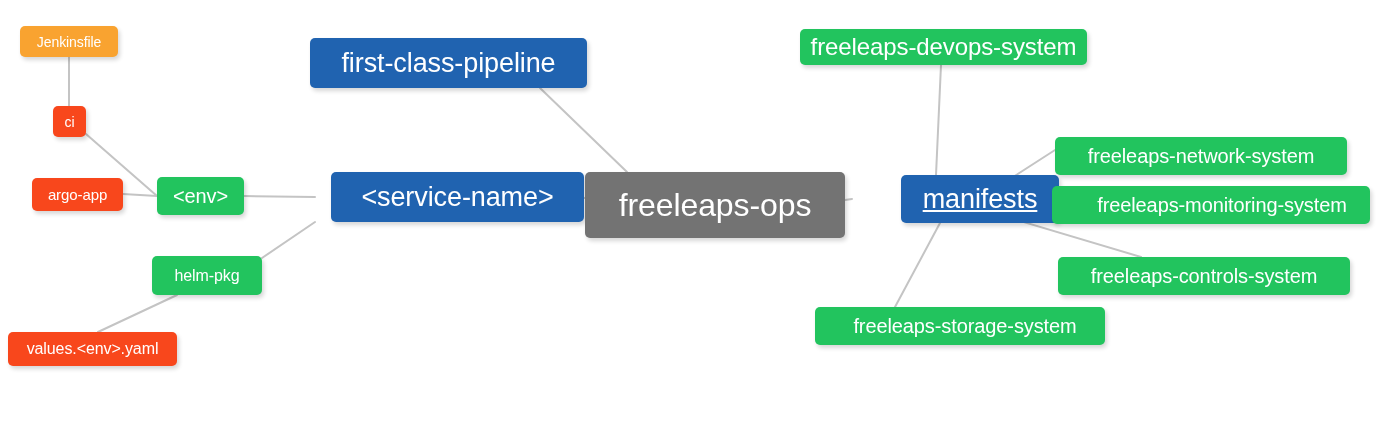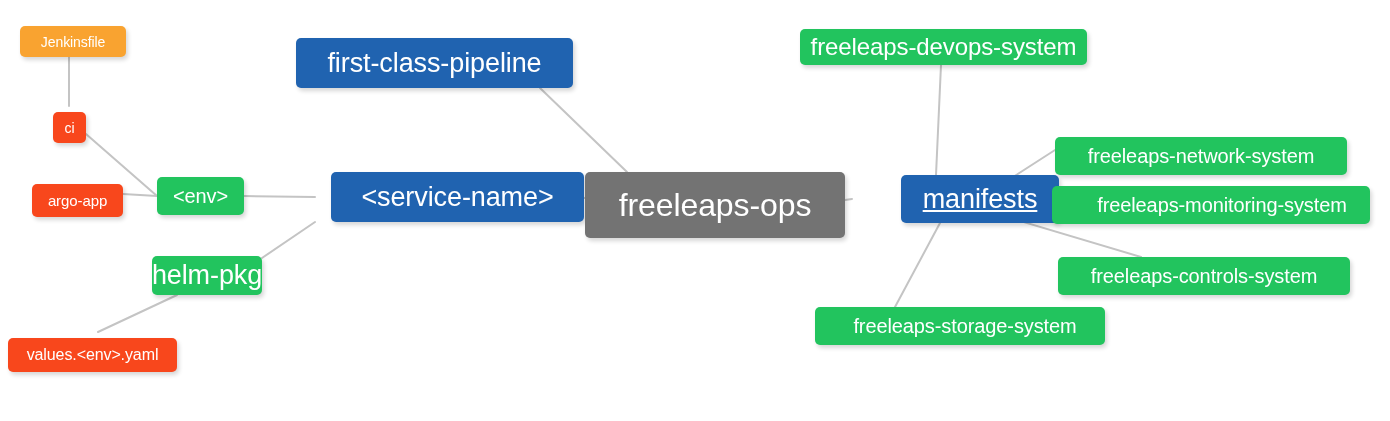--- a/index.html
+++ b/index.html
@@ -36,21 +36,21 @@
     white-space: nowrap;
     letter-spacing: -0.1px;
     box-shadow: 2px 3px 4px rgba(0,0,0,0.16);
     padding: 0 10px;
     line-height: 1;
   }
   .n-root   { background: #737373; }
   .n-blue   { background: #2063b0; }
   .n-green  { background: #22c45e; }
   .n-orange { background: #f9a330; }
-  .n-red    { background: #f8471c; margin-top: 6px; }
+  .n-red    { background: #f8471c; }
 </style>
 </head>
 <body>
 
 <div id="mindmap">
   <svg id="edges" viewBox="0 0 1390 421" xmlns="http://www.w3.org/2000/svg">
       <line x1="69" y1="57" x2="69" y2="106" stroke="#c4c4c4" stroke-width="2" stroke-linecap="round"></line>
       <line x1="86" y1="134" x2="157" y2="196" stroke="#c4c4c4" stroke-width="2" stroke-linecap="round"></line>
       <line x1="123" y1="194" x2="157" y2="196" stroke="#c4c4c4" stroke-width="2" stroke-linecap="round"></line>
       <line x1="244" y1="196" x2="315" y2="197" stroke="#c4c4c4" stroke-width="2" stroke-linecap="round"></line>
@@ -58,27 +58,27 @@
       <line x1="177" y1="295" x2="98" y2="332" stroke="#c4c4c4" stroke-width="2" stroke-linecap="round"></line>
       <line x1="568" y1="197" x2="585" y2="198" stroke="#c4c4c4" stroke-width="2" stroke-linecap="round"></line>
       <line x1="540" y1="88" x2="627" y2="172" stroke="#c4c4c4" stroke-width="2" stroke-linecap="round"></line>
       <line x1="845" y1="200" x2="852" y2="199" stroke="#c4c4c4" stroke-width="2" stroke-linecap="round"></line>
       <line x1="936" y1="175" x2="941" y2="65" stroke="#c4c4c4" stroke-width="2" stroke-linecap="round"></line>
       <line x1="1010" y1="179" x2="1055" y2="150" stroke="#c4c4c4" stroke-width="2" stroke-linecap="round"></line>
       <line x1="1010" y1="200" x2="1052" y2="204" stroke="#c4c4c4" stroke-width="2" stroke-linecap="round"></line>
       <line x1="1010" y1="218" x2="1141" y2="257" stroke="#c4c4c4" stroke-width="2" stroke-linecap="round"></line>
       <line x1="940" y1="223" x2="895" y2="307" stroke="#c4c4c4" stroke-width="2" stroke-linecap="round"></line>
     </svg>
-<div class="node n-orange" style="left: 20px; top: 26px; width: 106px; height: 31px; font-size: 14px;">Jenkinsfile</div>
+<div class="node n-orange" style="left: 20px; top: 26px; width: 98px; height: 31px; font-size: 14px;">Jenkinsfile</div>
     <div class="node n-red" style="left: 53px; top: 106px; width: 33px; height: 31px; font-size: 14px;">ci</div>
     <div class="node n-red" style="left: 32px; top: 178px; width: 91px; height: 33px; font-size: 15px;">argo-app</div>
     <div class="node n-green" style="left: 157px; top: 177px; width: 87px; height: 38px; font-size: 20px;">&lt;env&gt;</div>
-    <div class="node n-green" style="left: 152px; top: 256px; width: 110px; height: 39px; font-size: 27px;">helm-pkg</div>
+    <div class="node n-green" style="left: 152px; top: 256px; width: 110px; height: 39px; font-size: 16px;">helm-pkg</div>
     <div class="node n-red" style="left: 8px; top: 332px; width: 169px; height: 34px; font-size: 16px;">values.&lt;env&gt;.yaml</div>
-    <div class="node n-blue" style="left: 296px; top: 38px; width: 277px; height: 50px; font-size: 27px;">first-class-pipeline</div>
+    <div class="node n-blue" style="left: 310px; top: 38px; width: 277px; height: 50px; font-size: 27px;">first-class-pipeline</div>
     <div class="node n-blue" style="left: 315px; top: 172px; width: 253px; height: 50px; font-size: 27px; margin-left: 16px;">&lt;service-name&gt;</div>
     <div class="node n-root" style="left: 585px; top: 172px; width: 260px; height: 66px; font-size: 32px;">freeleaps-ops</div>
     <div class="node n-blue" style="left: 901px; top: 175px; width: 158px; height: 48px; font-size: 27px; text-decoration: underline;">manifests</div>
     <div class="node n-green" style="left: 800px; top: 29px; width: 287px; height: 36px; font-size: 24px;">freeleaps-devops-system</div>
     <div class="node n-green" style="left: 1055px; top: 112px; width: 292px; height: 38px; font-size: 20px; margin-top: 25px;">freeleaps-network-system</div>
     <div class="node n-green" style="left: 1052px; top: 186px; width: 318px; height: 38px; font-size: 20px; padding-left: 32px;">freeleaps-monitoring-system</div>
     <div class="node n-green" style="left: 1058px; top: 257px; width: 292px; height: 38px; font-size: 20px;">freeleaps-controls-system</div>
     <div class="node n-green" style="left: 815px; top: 307px; width: 290px; height: 38px; font-size: 20px; padding-left: 20px;">freeleaps-storage-system</div>
   </div>
 

